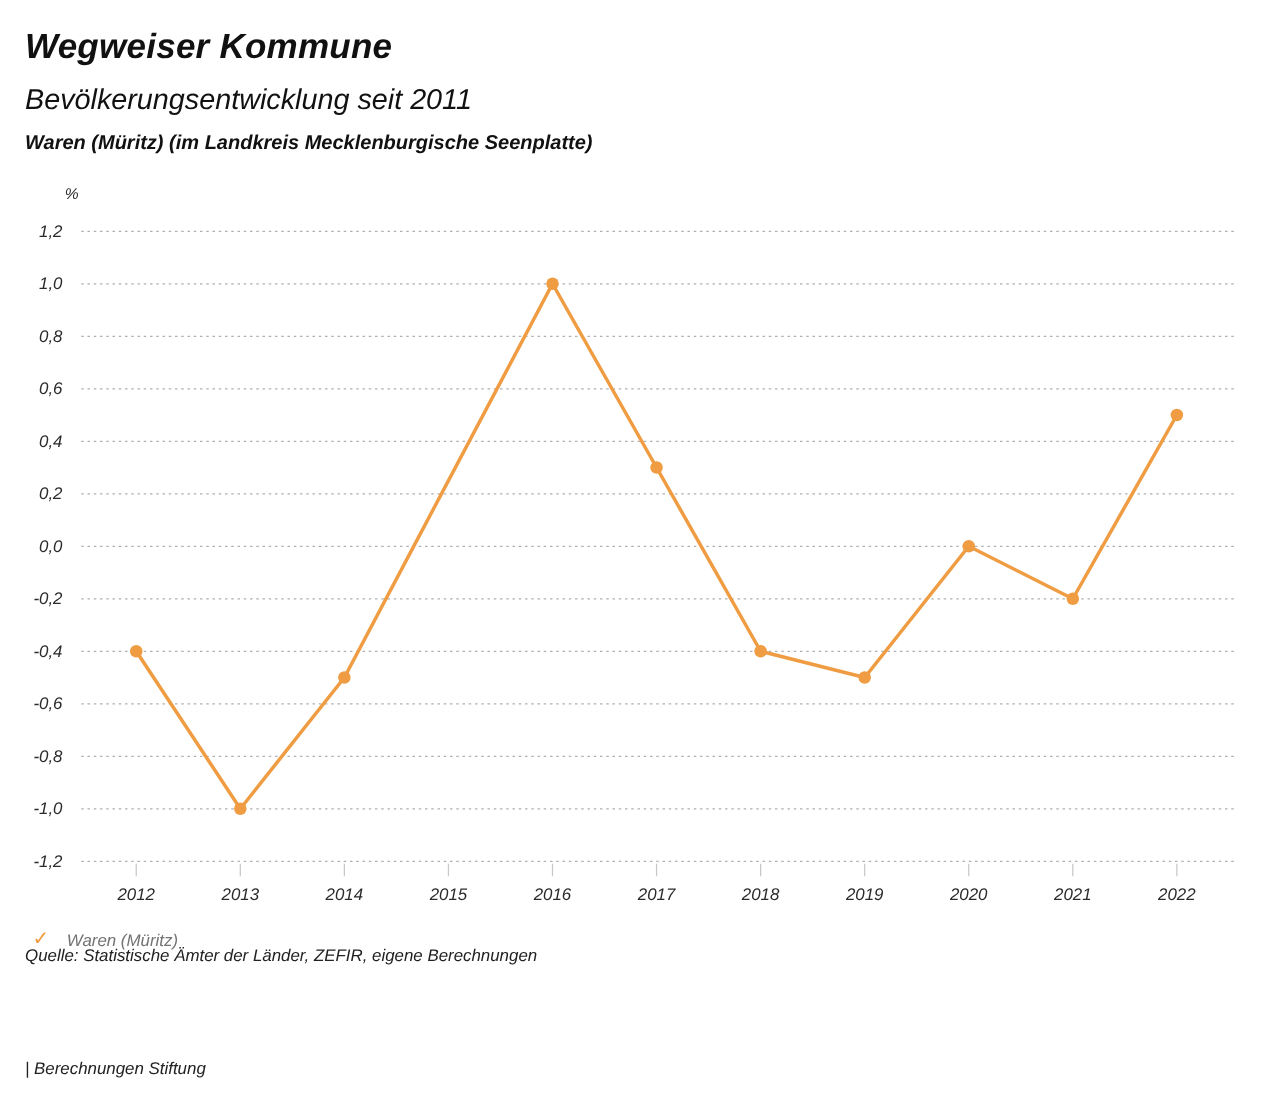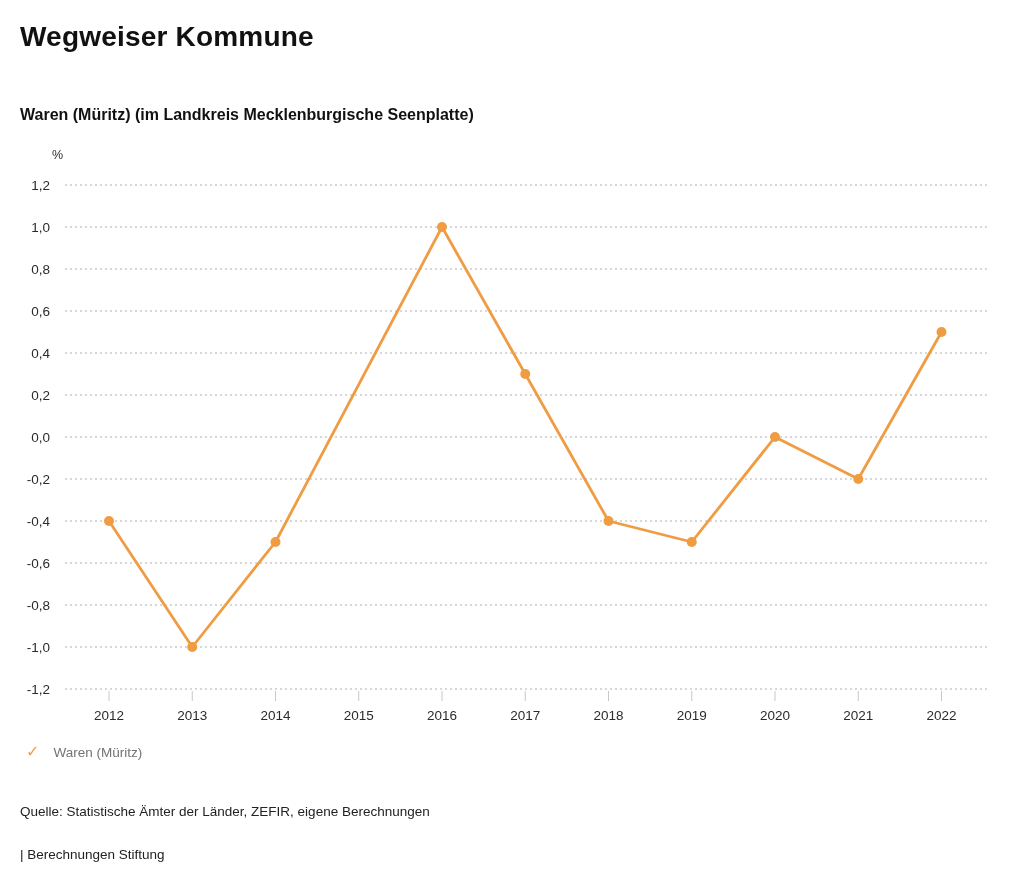--- a/index.html
+++ b/index.html
@@ -4,20 +4,21 @@
 <style>
   html, body { margin: 0; padding: 0; background: #ffffff; }
   .page {
     position: relative;
     width: 1024px;
     height: 888px;
     background: #ffffff;
     font-family: "Liberation Sans", "DejaVu Sans", sans-serif;
     color: #1a1a1a;
     overflow: hidden;
+    font-style: italic;
   }
   .title {
     position: absolute; top: 21px; left: 20px;
     font-size: 28px; font-weight: 700; letter-spacing: 0.2px;
     margin: 0; color: #111;
   }
   .subtitle {
     position: absolute; top: 66px; left: 20px;
     font-size: 23px; font-weight: 400;
     margin: 0; color: #111;
@@ -39,29 +40,30 @@
     color: var(--accent, #EF9C42);
     font-size: 16px; font-weight: 700; line-height: 16px;
   }
   .legend .lbl {
     margin-left: 14px; font-size: 13.5px; color: #737373;
   }
   .note {
     position: absolute; left: 20px;
     font-size: 13.5px; color: #222;
   }
-  .note.source  { top: 804px; }
+  .note.source  { top: 757px; }
   .note.license { top: 816px; }
   .note.brand   { top: 847px; }
 </style>
 </head>
 <body>
 
 <div class="page">
   <h1 class="title">Wegweiser Kommune</h1>
+  <h2 class="subtitle">Bevölkerungsentwicklung seit 2011</h2>
   <h3 class="region">Waren (Müritz) (im Landkreis Mecklenburgische Seenplatte)</h3>
 
   <div class="chart-wrap">
     <svg id="chart-svg" width="1024" height="600" viewBox="0 0 1024 600">
         <text x="63" y="19" text-anchor="end" font-size="12.5" fill="#2b2b2b">%</text>
         <g>
           <line x1="65" y1="45" x2="990" y2="45" stroke="#b0b0b0" stroke-width="1" stroke-dasharray="2 3"></line>
           <line x1="65" y1="87" x2="990" y2="87" stroke="#b0b0b0" stroke-width="1" stroke-dasharray="2 3"></line>
           <line x1="65" y1="129" x2="990" y2="129" stroke="#b0b0b0" stroke-width="1" stroke-dasharray="2 3"></line>
           <line x1="65" y1="171" x2="990" y2="171" stroke="#b0b0b0" stroke-width="1" stroke-dasharray="2 3"></line>

